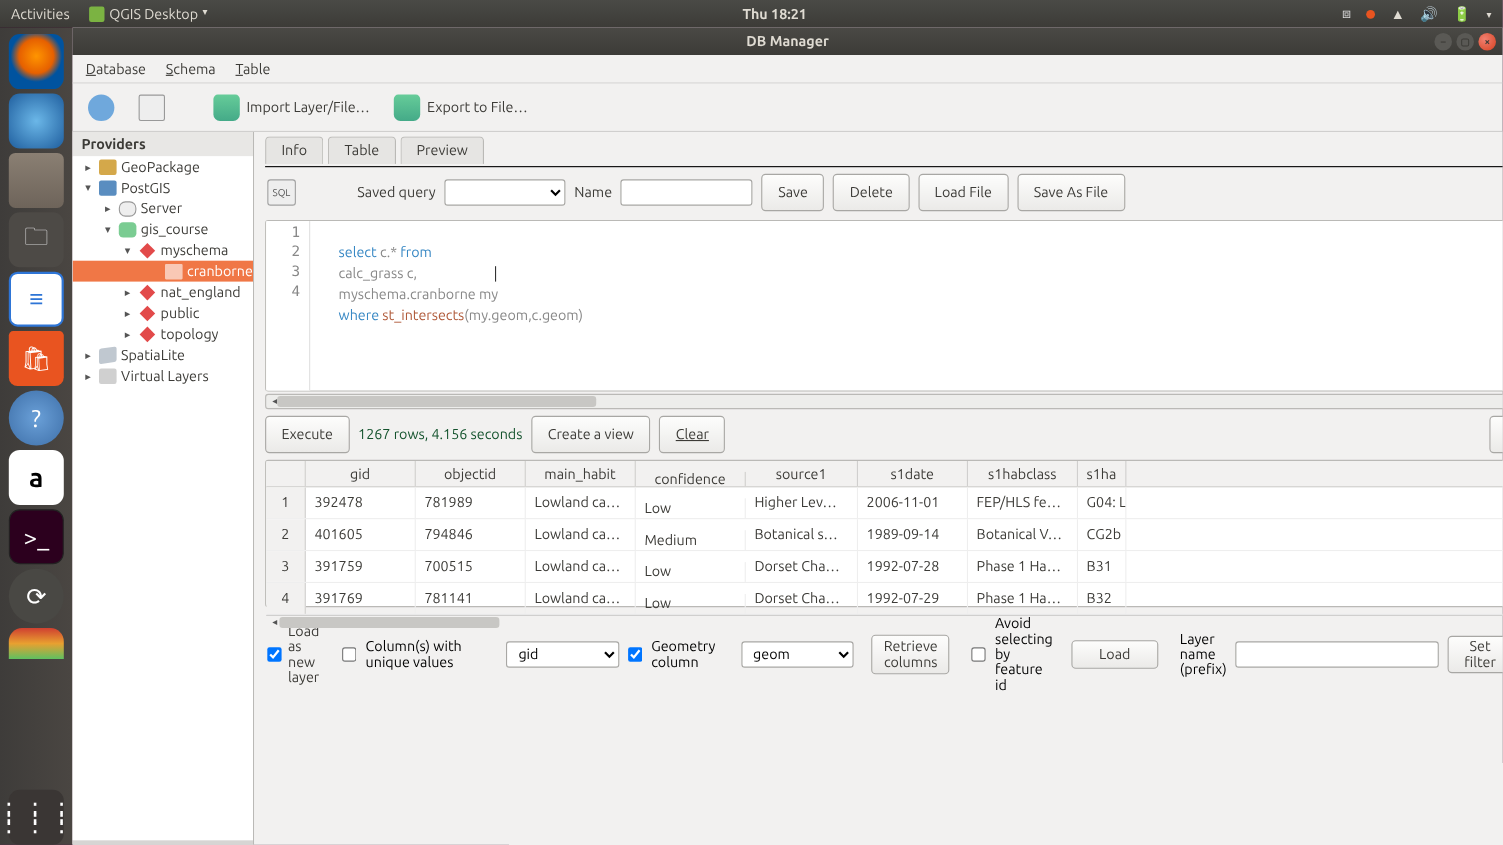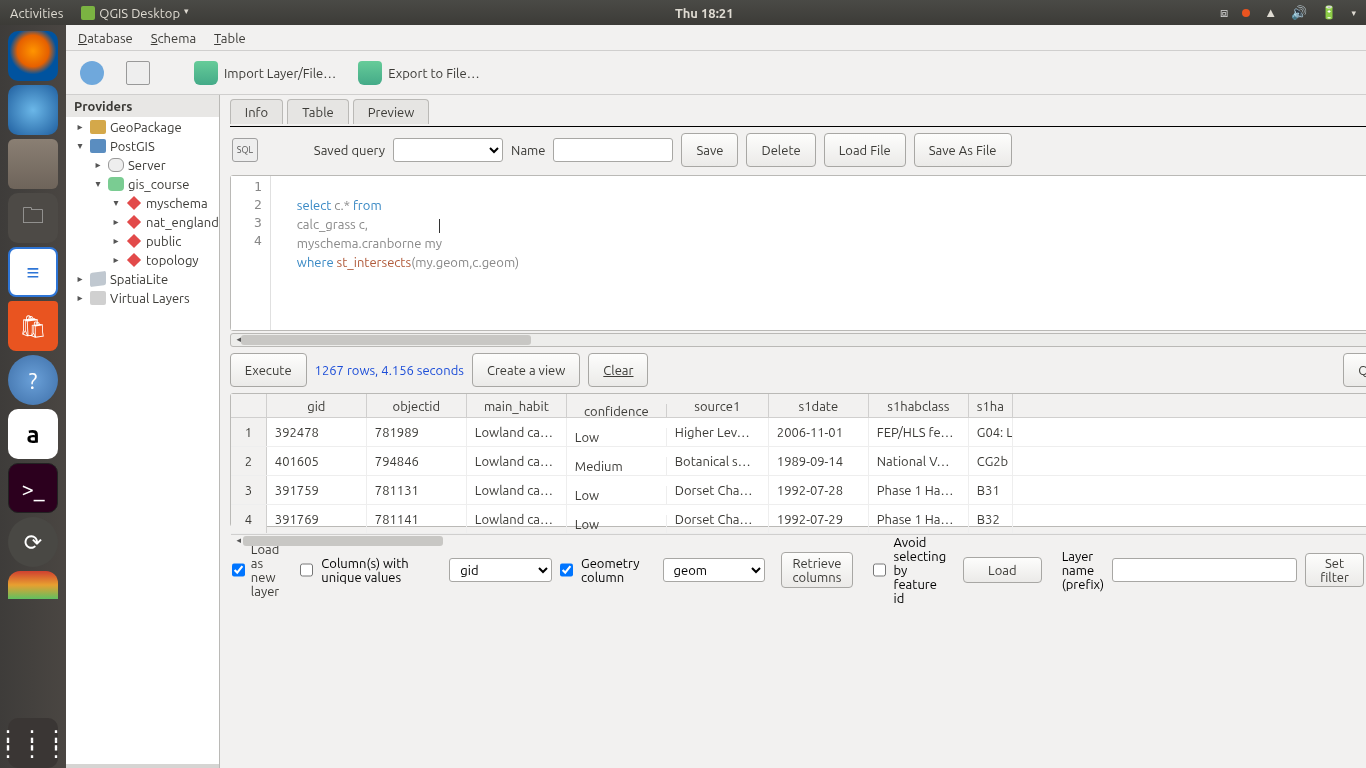--- a/index.html
+++ b/index.html
@@ -91,21 +91,21 @@
 .kw { color: #3888c4; }
 .ident { color: #888; }
 .func { color: #b05a3a; }
 .text-cursor { display: inline-block; width: 1px; height: 14px; background: #333; vertical-align: middle; }
 .editor-scroll { height: 14px; background: #ededeb; border: 1px solid #bab9b6; border-radius: 3px; position: relative; }
 .scroll-thumb { position: absolute; left: 10px; width: 290px; height: 10px; top: 1px; background: #c8c7c4; border-radius: 3px; }
 .scroll-arrow { position: absolute; width: 12px; text-align: center; font-size: 9px; color: #555; top: 0; }
 
 .exec-bar { display: flex; align-items: center; gap: 8px; padding: 4px 0; }
 .spacer { flex: 1; }
-.status-text { color: #1d4ed8; }
+.status-text { color: #14532d; }
 
 .results-wrap { border: 1px solid #bab9b6; border-radius: 3px; background: #fff; height: 134px; display: flex; flex-direction: column; }
 .results-table { display: flex; flex-direction: column; flex: 1; overflow: hidden; }
 .results-header { display: flex; background: #f2f1f0; border-bottom: 1px solid #d0cfce; height: 24px; }
 .results-header .th { border-right: 1px solid #d0cfce; display: flex; align-items: center; justify-content: center; color: #3c3b37; font-size: 13px; }
 .results-body { overflow-y: auto; flex: 1; }
 .results-row { display: flex; height: 29px; border-bottom: 1px solid #eee; }
 .results-row .td { border-right: 1px solid #eee; display: flex; align-items: center; padding: 0 8px; color: #3c3b37; overflow: hidden; white-space: nowrap; text-overflow: ellipsis; }
 .results-row .rh { background: #f2f1f0; justify-content: center; font-size: 13px; border-right: 1px solid #d0cfce; }
 .col-idx { width: 36px; }
@@ -163,20 +163,28 @@
   <div class="launcher-icon help" style="border-radius:50%;background:radial-gradient(#6aa0d8,#3e6fa8);">?</div>
   <div class="launcher-icon amazon">a</div>
   <div class="launcher-icon terminal">&gt;_</div>
   <div class="launcher-icon updater" style="border-radius:50%;">⟳</div>
   <div class="launcher-icon rainbow"></div>
   <div class="launcher-spacer"></div>
   <div class="launcher-icon apps" style="letter-spacing:2px;line-height:10px;">⋮⋮⋮<br>⋮⋮⋮</div>
 </div>
 
 <div class="db-window">
+  <div class="titlebar">
+    <span>DB Manager</span>
+    <div class="window-controls">
+      <div class="window-btn">–</div>
+      <div class="window-btn">▢</div>
+      <div class="window-btn close">×</div>
+    </div>
+  </div>
 
   <div class="menubar">
     <span><u>D</u><span>atabase</span></span>
     <span><u>S</u>chema</span>
     <span><u>T</u>able</span>
   </div>
 
   <div class="toolbar">
     <div class="tb-btn">
         <span class="tb-icon refresh"></span>
@@ -217,20 +225,24 @@
           </div>
         <div class="tree-item" style="padding-left:26px;">
             <span class="tree-arrow">▾</span>
             <span class="tree-icon db"></span>
             <span>gis_course</span>
           </div>
         <div class="tree-item" style="padding-left:44px;">
             <span class="tree-arrow">▾</span>
             <span class="tree-icon schema"></span>
             <span>myschema</span>
+          </div>
+        <div class="tree-item selected" style="padding-left:80px;">
+            <span class="tree-icon table" style="background:#fff;opacity:0.6;"></span>
+            <span>cranborne</span>
           </div>
         <div class="tree-item" style="padding-left:44px;">
             <span class="tree-arrow">▸</span>
             <span class="tree-icon schema"></span>
             <span>nat_england</span>
           </div>
         <div class="tree-item" style="padding-left:44px;">
             <span class="tree-arrow">▸</span>
             <span class="tree-icon schema"></span>
             <span>public</span>
@@ -325,27 +337,27 @@
                   <div class="td col-s1ha">G04: L</div>
                 </div>
                 <div class="results-row">
                   <div class="td rh col-idx">2</div>
                   <div class="td col-gid">401605</div>
                   <div class="td col-obj">794846</div>
                   <div class="td col-hab">Lowland ca…</div>
                   <div class="td col-conf">Medium</div>
                   <div class="td col-src">Botanical s…</div>
                   <div class="td col-date">1989-09-14</div>
-                  <div class="td col-class">National V…</div>
+                  <div class="td col-class">Botanical V…</div>
                   <div class="td col-s1ha">CG2b</div>
                 </div>
                 <div class="results-row">
                   <div class="td rh col-idx">3</div>
                   <div class="td col-gid">391759</div>
-                  <div class="td col-obj">781131</div>
+                  <div class="td col-obj">700515</div>
                   <div class="td col-hab">Lowland ca…</div>
                   <div class="td col-conf">Low</div>
                   <div class="td col-src">Dorset Cha…</div>
                   <div class="td col-date">1992-07-28</div>
                   <div class="td col-class">Phase 1 Ha…</div>
                   <div class="td col-s1ha">B31</div>
                 </div>
                 <div class="results-row">
                   <div class="td rh col-idx">4</div>
                   <div class="td col-gid">391769</div>

